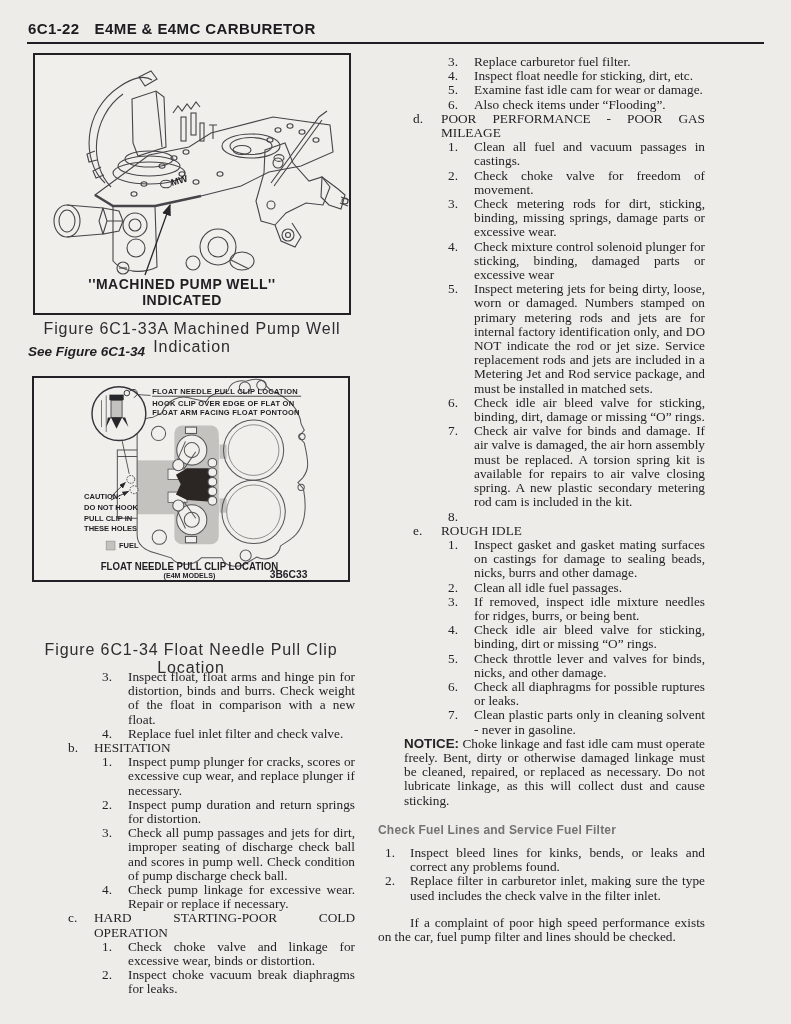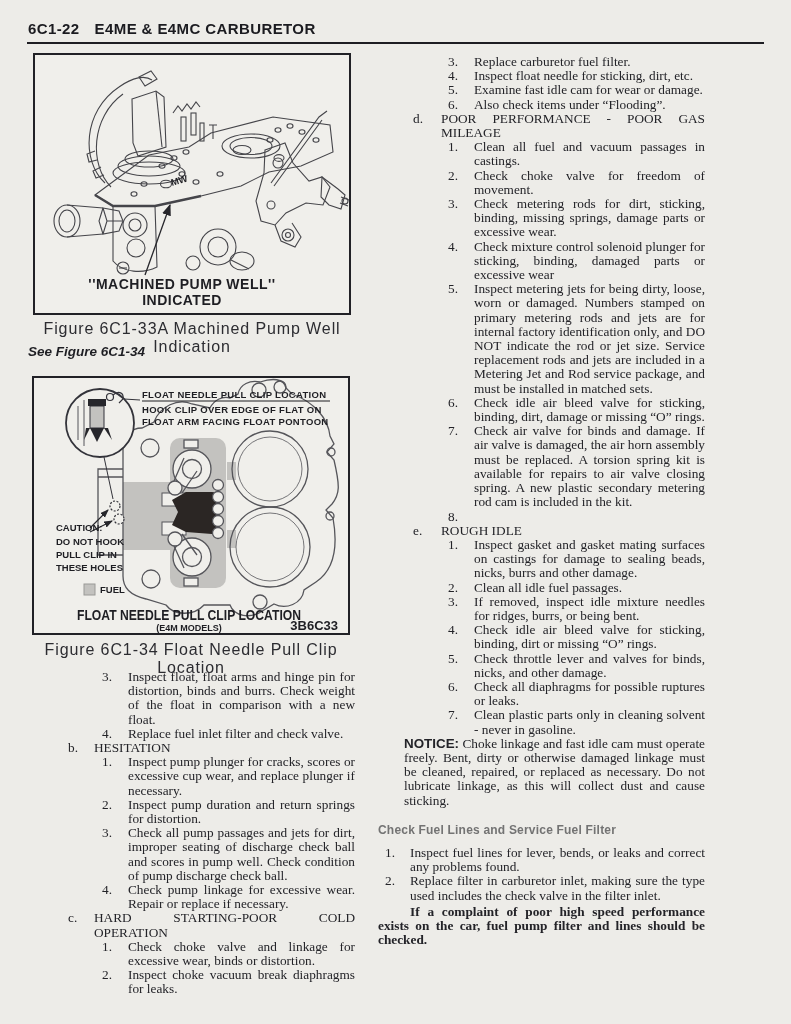--- a/index.html
+++ b/index.html
@@ -21,21 +21,21 @@
   }
   .hdr .code { margin-right:15px; }
   .rule { position:absolute; left:27px; top:42px; width:737px; height:2px; background:#1e1e23; }
 
   
   .figbox {
     position:absolute; background:#f0efeb;
     border:2px solid #212126;
   }
   .fig1 { left:33px; top:53px; width:318px; height:262px; }
-  .fig2 { left:32px; top:376px; width:318px; height:259px; }
+  .fig2 { left:32px; top:376px; width:318px; height:206px; }
   .figbox svg { display:block; width:100%; height:100%; }
   .figcap {
     position:absolute; text-align:center;
     font-family:"Liberation Sans", sans-serif;
     font-size:16px; letter-spacing:.9px; color:#2c2c31;
   }
   .cap1 { left:33px; top:320px; width:318px; }
   .cap2 { left:32px; top:641px; width:318px; }
   .seefig {
     position:absolute; left:28px; top:344px;
@@ -67,21 +67,21 @@
   .notice { margin-left:26px; text-align:justify; }
   .notice .nlabel {
     font-family:"Liberation Sans", sans-serif;
     font-weight:bold; font-size:13.4px;
   }
   .fuel-head {
     margin-top:15px; margin-bottom:9px;
     font-family:"Liberation Sans", sans-serif;
     font-weight:bold; font-size:12px; letter-spacing:.2px; color:#737373;
   }
-  .closing { text-indent:32px; text-align:justify; margin-top:2px;font-weight:bold; }
+  .closing { text-indent:32px; text-align:justify; margin-top:13px; }
 
   
   text { fill:#1e1e23; font-family:"Liberation Sans", sans-serif; }
   .svg-b { font-weight:bold; }
 </style>
 </head>
 <body>
 
 <div class="page">
 
@@ -408,21 +408,21 @@
       <div class="item">
           <span class="n">7.</span>
           <span class="t">Clean plastic parts only in cleaning solvent - never in gasoline.</span>
         </div>
     </div>
     <p class="notice"><span class="nlabel">NOTICE:</span> <span>Choke linkage and fast idle cam must operate freely. Bent, dirty or otherwise damaged linkage must be cleaned, repaired, or replaced as necessary. Do not lubricate linkage, as this will collect dust and cause sticking.</span></p>
     <h2 class="fuel-head">Check Fuel Lines and Service Fuel Filter</h2>
     <div class="items items-fuel">
       <div class="item">
           <span class="n">1.</span>
-          <span class="t">Inspect fuel lines for lever, bends, or leaks and correct any problems found.</span>
+          <span class="t">Inspect bleed lines for kinks, bends, or leaks and correct any problems found.</span>
         </div>
       <div class="item">
           <span class="n">2.</span>
           <span class="t">Replace filter in carburetor inlet, making sure the type used includes the check valve in the filter inlet.</span>
         </div>
     </div>
     <p class="closing">If a complaint of poor high speed performance exists on the car, fuel pump filter and lines should be checked.</p>
   </div>
 
 </div>

